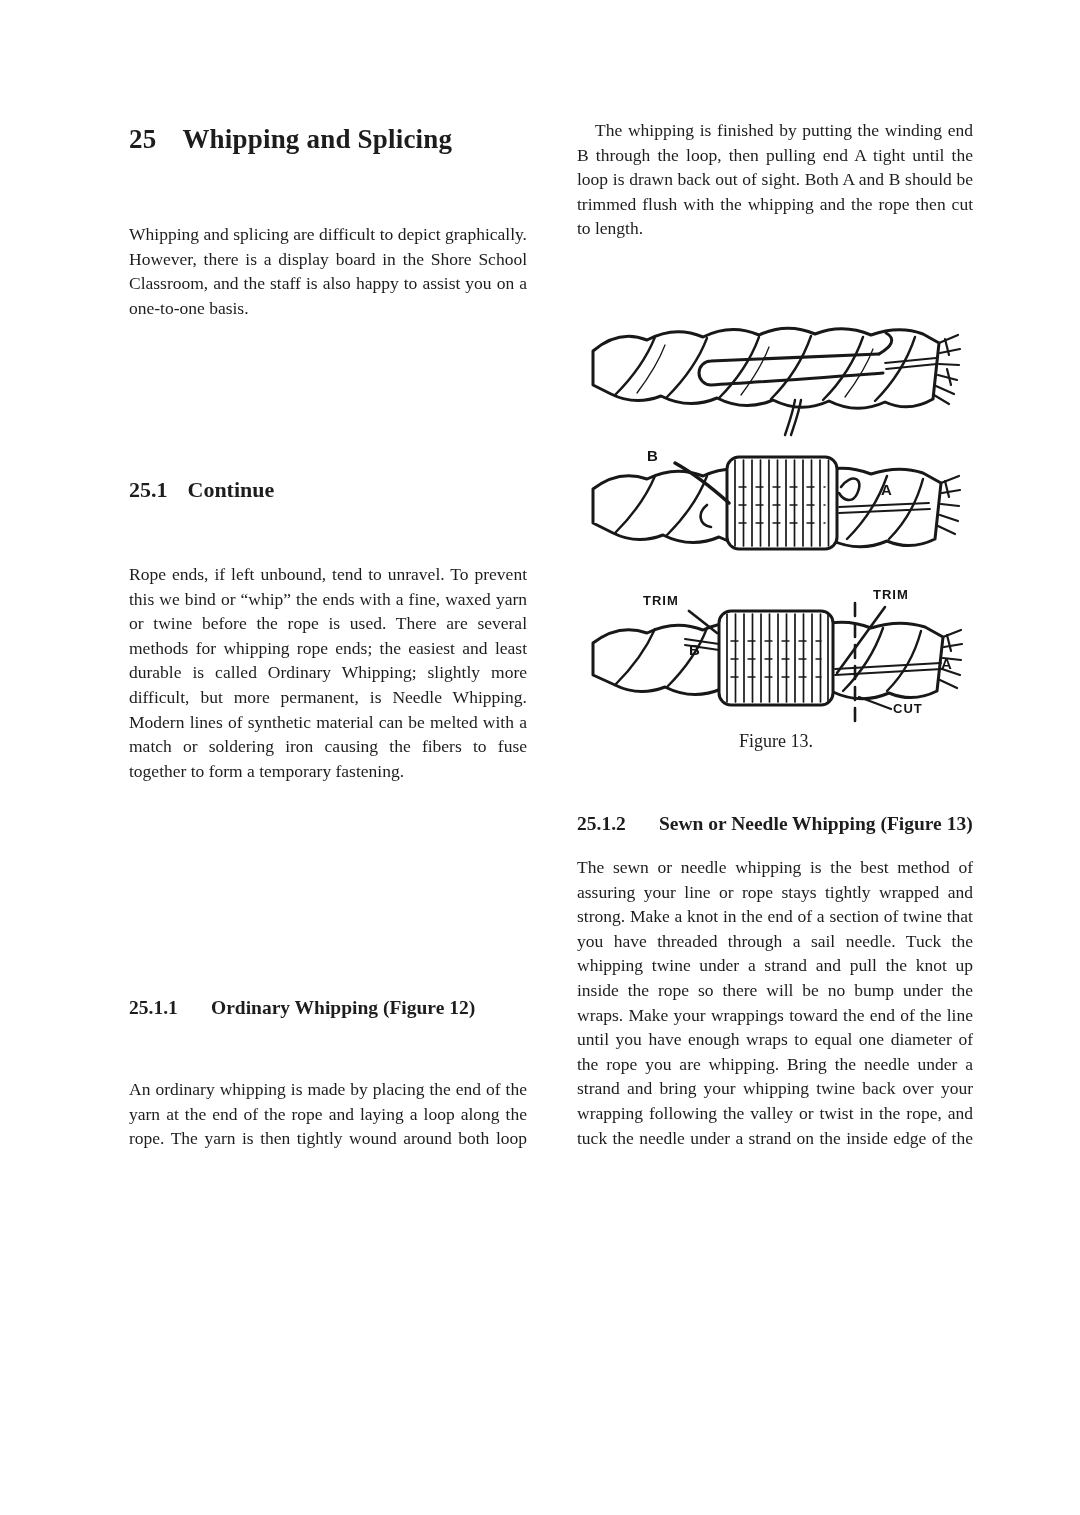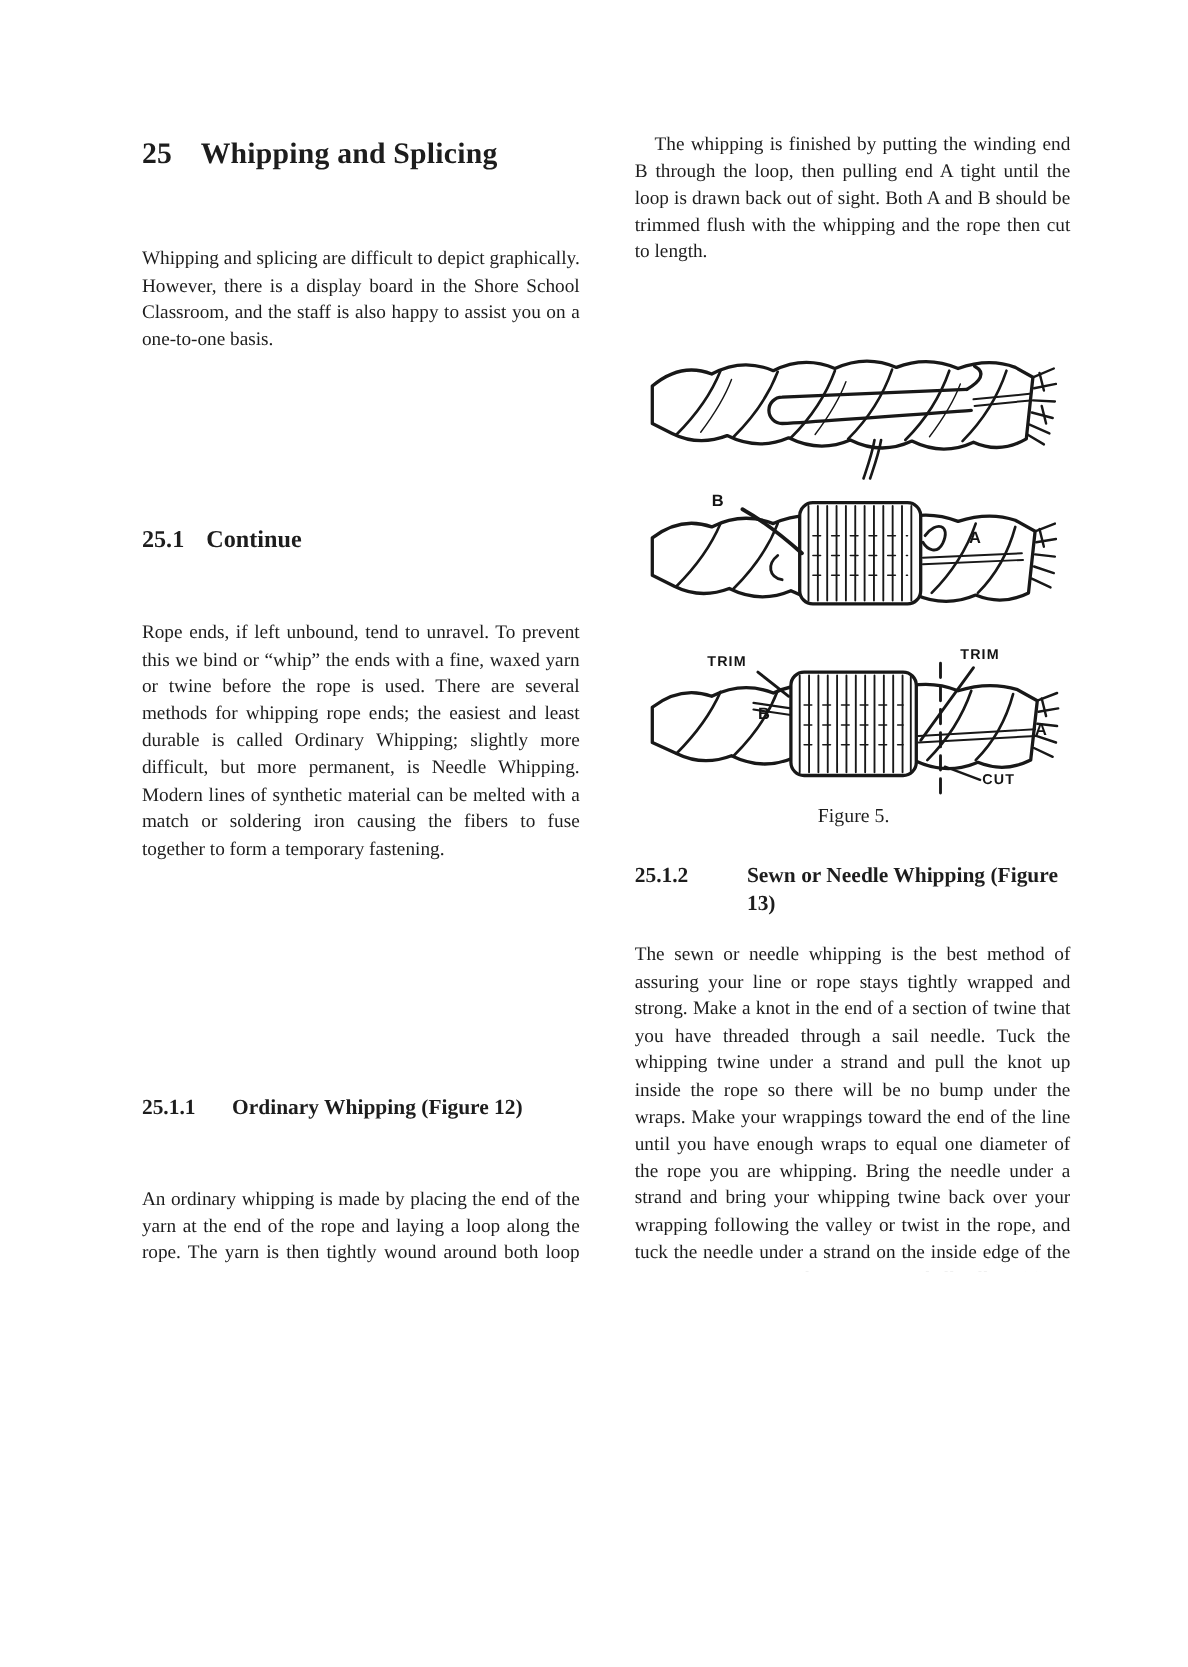--- a/index.html
+++ b/index.html
@@ -12,21 +12,21 @@
       font-size:27px;font-weight:bold;letter-spacing:.2px;}
   .h1 .num{margin-right:26px;}
   .h2{position:absolute;left:129px;top:477px;width:398px;display:flex;
       font-size:22px;font-weight:bold;}
   .h2 .num{margin-right:20px;}
   .h3{position:absolute;left:129px;width:398px;display:flex;
       font-size:19.5px;font-weight:bold;line-height:25px;}
   .h3 .num{flex:0 0 82px;}
   .h3 .ttl{flex:1;}
   .h3a{top:995px;}
-  .h3b{left:577px;top:784px;gap:20px;}
+  .h3b{left:577px;top:811px;}
   
   .body-par{
     position:absolute;width:398px;font-size:17.5px;line-height:24.6px;
     text-align:justify;margin:0;
   }
   .p-intro{left:129px;top:222px;}
   .p-251{left:129px;top:562px;}
   .p-2511{left:129px;top:1077px;}
   .p-finish{left:577px;top:118px;text-indent:18px;width:396px;}
   .p-2512{left:577px;top:855px;width:396px;}
@@ -178,21 +178,21 @@
           <path d="M302,132 L270,120" stroke-width="2.2"></path>
         </g>
       </svg>
       <span class="fig-label lbl-trim" style="left:54px;top:16px;">TRIM</span>
       <span class="fig-label lbl-trim" style="left:284px;top:10px;">TRIM</span>
       <span class="fig-label lbl-ab" style="left:100px;top:64px;">B</span>
       <span class="fig-label lbl-ab" style="left:352px;top:78px;">A</span>
       <span class="fig-label lbl-cut" style="left:304px;top:124px;">CUT</span>
     </div>
 
-    <div class="fig-caption">Figure 5.</div>
+    <div class="fig-caption">Figure 13.</div>
   </div>
 
   <div class="h3 h3b">
     <span class="num">25.1.2</span>
     <span class="ttl">Sewn or Needle Whipping (Figure 13)</span>
   </div>
 
   <p class="body-par p-2512">The sewn or needle whipping is the best method of assuring your line or rope stays tightly wrapped and strong. Make a knot in the end of a section of twine that you have threaded through a sail needle. Tuck the whipping twine under a strand and pull the knot up inside the rope so there will be no bump under the wraps. Make your wrappings toward the end of the line until you have enough wraps to equal one diameter of the rope you are whipping. Bring the needle under a strand and bring your whipping twine back over your wrapping following the valley or twist in the rope, and tuck the needle under a strand on the inside edge of the wrappings. Continue this process until all valleys (3) are covered.</p>
 
   <div class="page-number">22</div>

